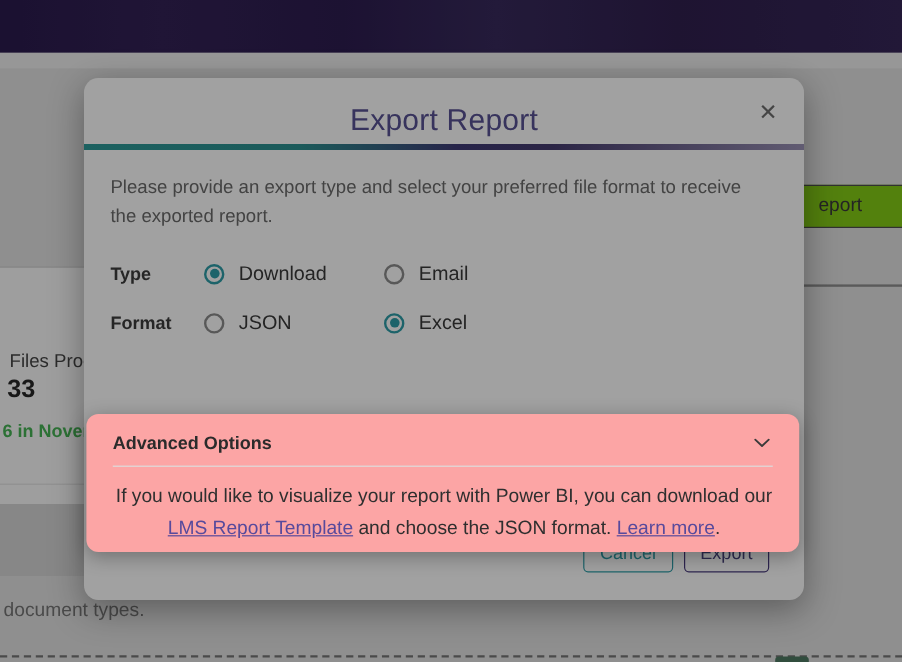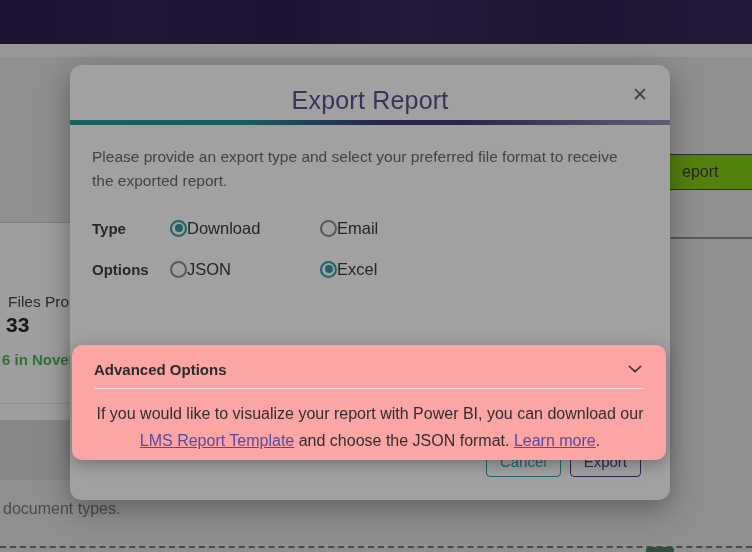--- a/index.html
+++ b/index.html
@@ -65,21 +65,21 @@
     background:linear-gradient(90deg,#2d9a98 0%,#2c8f8f 30%,#3f3a75 52%,#453b6e 65%,#6f6590 82%,#9a91b5 100%);
   }
   .modal-desc{
     position:absolute;left:22px;top:80px;width:540px;
     font-size:15.5px;line-height:24px;color:#6a6a6a;margin:0;
   }
   .field-row{position:absolute;left:22px;display:flex;align-items:center;height:22px;}
   .row-type{top:152px;}
   .row-format{top:193px;}
   .row-label{width:78px;font-size:15px;font-weight:bold;color:#3d3d3d;}
-  .opt{display:flex;align-items:center;gap:0;cursor:pointer;}
+  .opt{display:flex;align-items:center;gap:12px;cursor:pointer;}
   .opt-1{width:150px;}
   .opt-text{font-size:16.5px;color:#3a3a3a;}
   .radio{
     width:17px;height:17px;border-radius:50%;
     border:2px solid #8c8c8c;box-sizing:border-box;position:relative;flex:none;
   }
   .radio.sel{border-color:var(--teal);}
   .radio.sel::after{
     content:"";position:absolute;inset:2.5px;border-radius:50%;background:var(--teal);
   }
@@ -153,21 +153,21 @@
       <span class="radio sel"></span>
       <span class="opt-text">Download</span>
     </span>
     <span class="opt">
       <span class="radio"></span>
       <span class="opt-text">Email</span>
     </span>
   </div>
 
   <div class="field-row row-format">
-    <span class="row-label">Options</span>
+    <span class="row-label">Format</span>
     <span class="opt opt-1">
       <span class="radio"></span>
       <span class="opt-text">JSON</span>
     </span>
     <span class="opt">
       <span class="radio sel"></span>
       <span class="opt-text">Excel</span>
     </span>
   </div>
 

